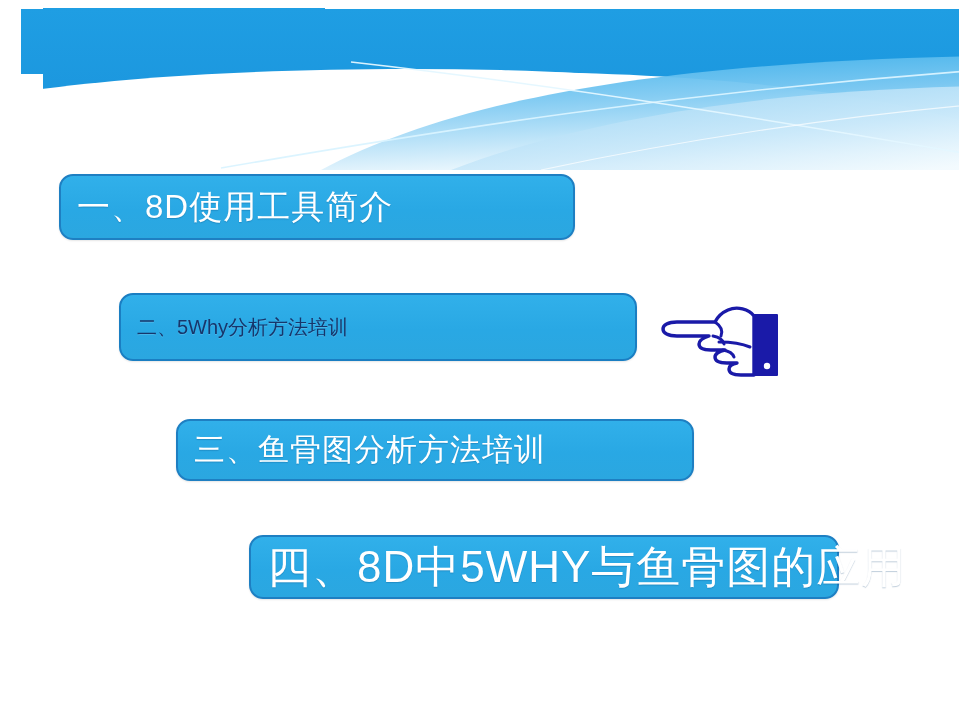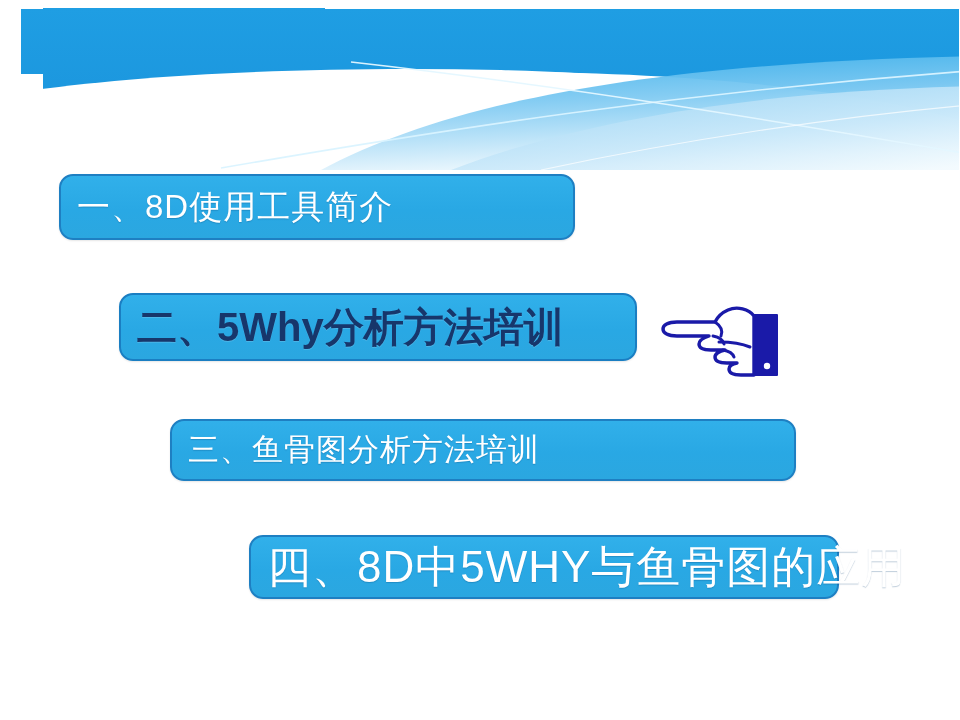--- a/index.html
+++ b/index.html
@@ -75,29 +75,29 @@
     text-shadow: 0 1px 1px rgba(0,60,110,0.25);
   }
 
   
   #agenda-item-2 {
     left: 98px;  top: 293px;  width: 518px;  height: 68px;
     border-color: #1a7ec2;
   }
   #agenda-item-2 .agenda-label {
     color: #17366b;
-    font-size: 40px;
-    font-weight: bold;
+    font-size: 20px;
+    font-weight: normal;
     letter-spacing: 0px;
     text-shadow: 0 1px 0 rgba(255,255,255,0.15);
   }
 
   
   #agenda-item-3 {
-    left: 149px; top: 419px;  width: 626px;  height: 62px; padding-left: 16px;
+    left: 155px; top: 419px;  width: 518px;  height: 62px; padding-left: 16px;
   }
   #agenda-item-3 .agenda-label {
     color: #ffffff;
     font-size: 31px;
     font-weight: 400;
     text-shadow: 0 1px 1px rgba(0,60,110,0.25);
   }
 
   
   #agenda-item-4 {

